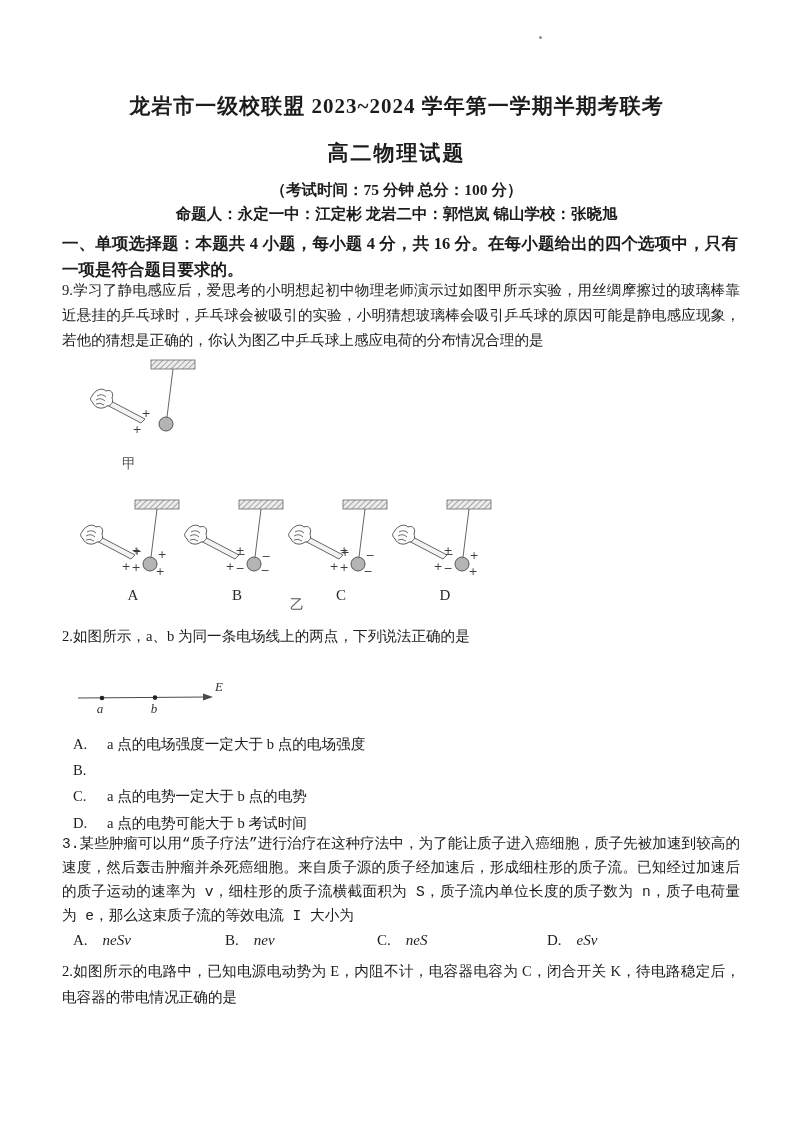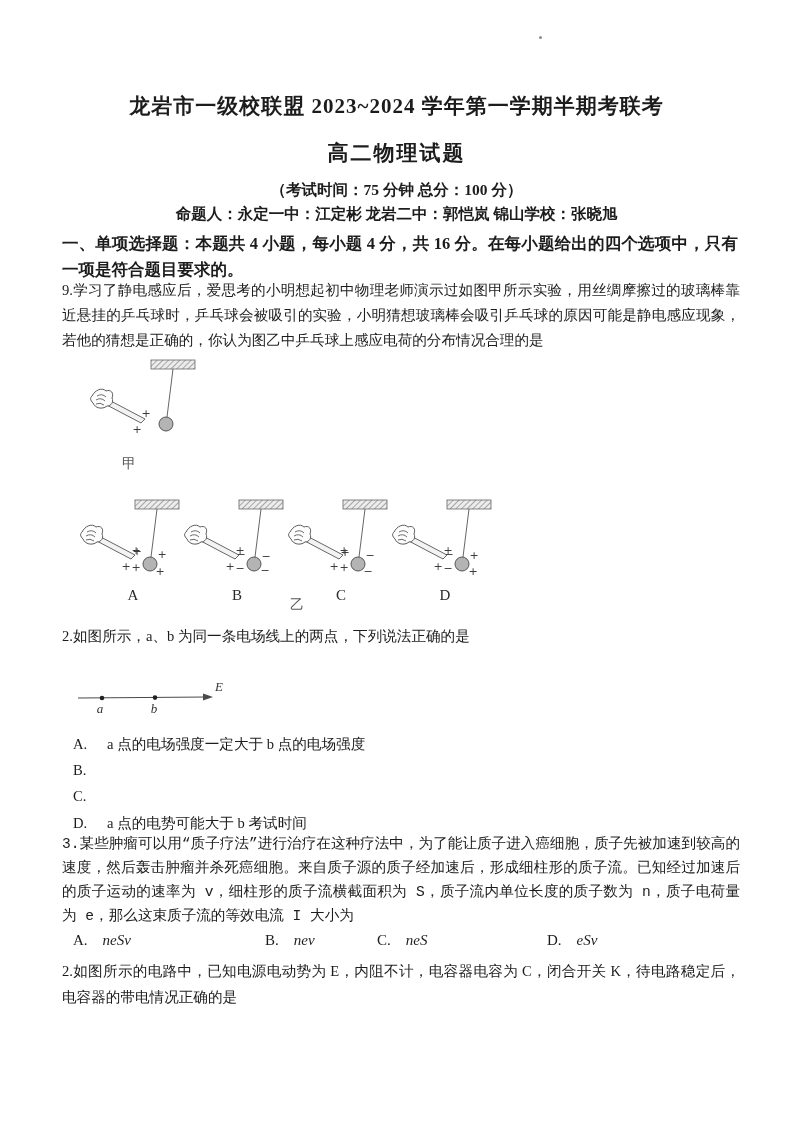--- a/index.html
+++ b/index.html
@@ -155,34 +155,35 @@
 <div class="abs opts2">
   <div class="opt-row">
     <span class="opt-label">A.</span>
     <span>a 点的电场强度一定大于 b 点的电场强度</span>
   </div>
   <div class="opt-row">
     <span class="opt-label">B.</span>
   </div>
   <div class="opt-row">
     <span class="opt-label">C.</span>
+    <span>a 点的电势一定大于 b 点的电势</span>
   </div>
   <div class="opt-row">
     <span class="opt-label">D.</span>
     <span>a 点的电势可能大于 b 考试时间</span>
   </div>
 </div>
 
 <div class="abs para" id="q3-text">3.某些肿瘤可以用“质子疗法”进行治疗在这种疗法中，为了能让质子进入癌细胞，质子先被加速到较高的速度，然后轰击肿瘤并杀死癌细胞。来自质子源的质子经加速后，形成细柱形的质子流。已知经过加速后的质子运动的速率为 v，细柱形的质子流横截面积为 S，质子流内单位长度的质子数为 n，质子电荷量为 e，那么这束质子流的等效电流 I 大小为</div>
 
 <div class="abs opts3">
   <span class="opt3" style="left:73px;">
     <span>A.</span><span class="f">neSv</span>
   </span>
-  <span class="opt3" style="left:225px;margin-left:40px;">
+  <span class="opt3" style="left:225px;">
     <span>B.</span><span class="f">nev</span>
   </span>
   <span class="opt3" style="left:377px;">
     <span>C.</span><span class="f">neS</span>
   </span>
   <span class="opt3" style="left:547px;">
     <span>D.</span><span class="f">eSv</span>
   </span>
 </div>
 

